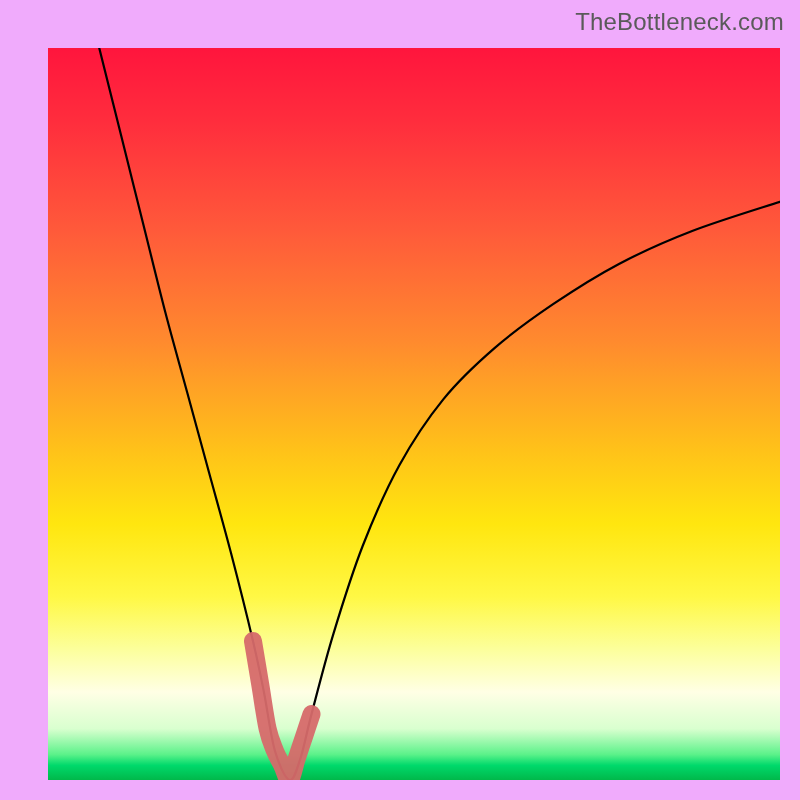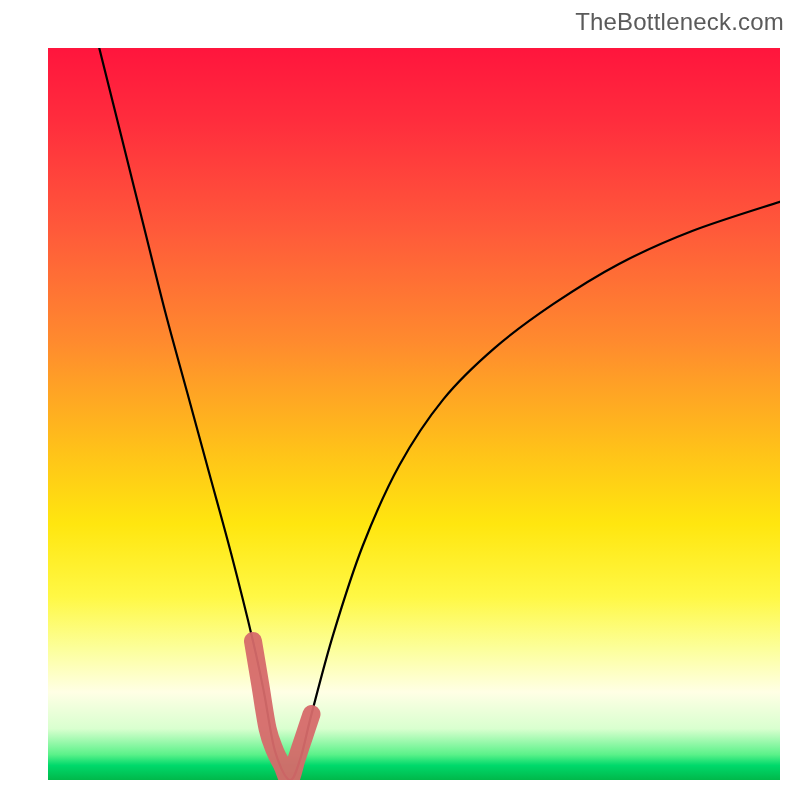--- a/index.html
+++ b/index.html
@@ -8,21 +8,21 @@
     width: 800px;
     height: 800px;
     background: #000;
     font-family: Arial, Helvetica, sans-serif;
     overflow: hidden;
   }
   .stage {
     position: relative;
     width: 800px;
     height: 800px;
-    background: #ffffff;
+    background: #f0abfc;
   }
   .plot-area {
     position: absolute;
     left: 48px;
     top: 48px;
     width: 732px;
     height: 732px;
     background: linear-gradient(
       to bottom,
       #ff153d 0%,

